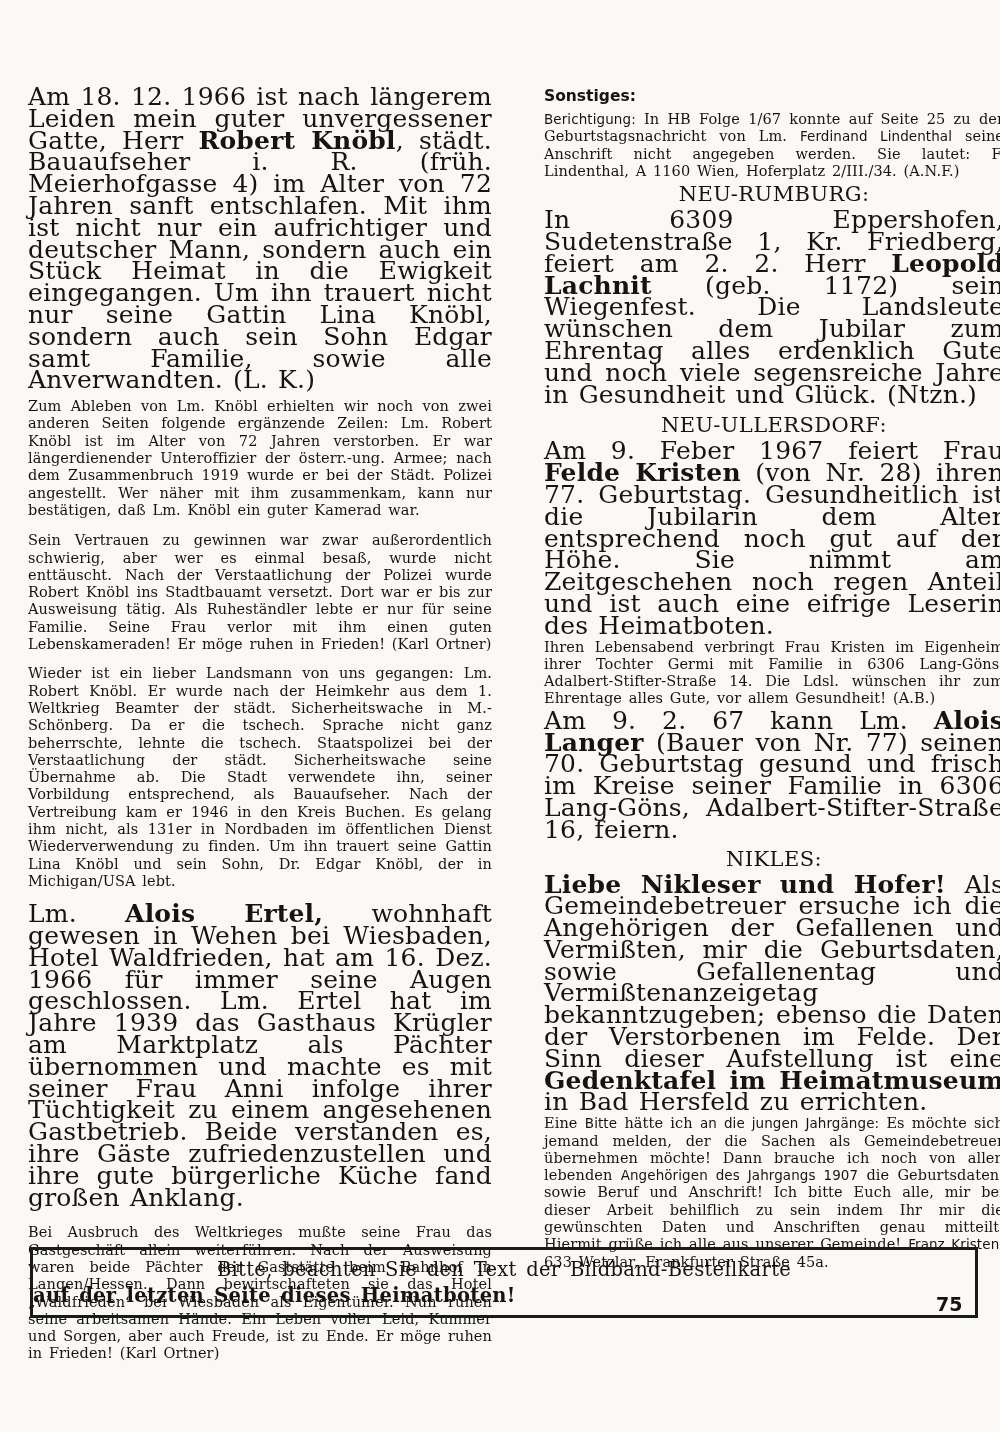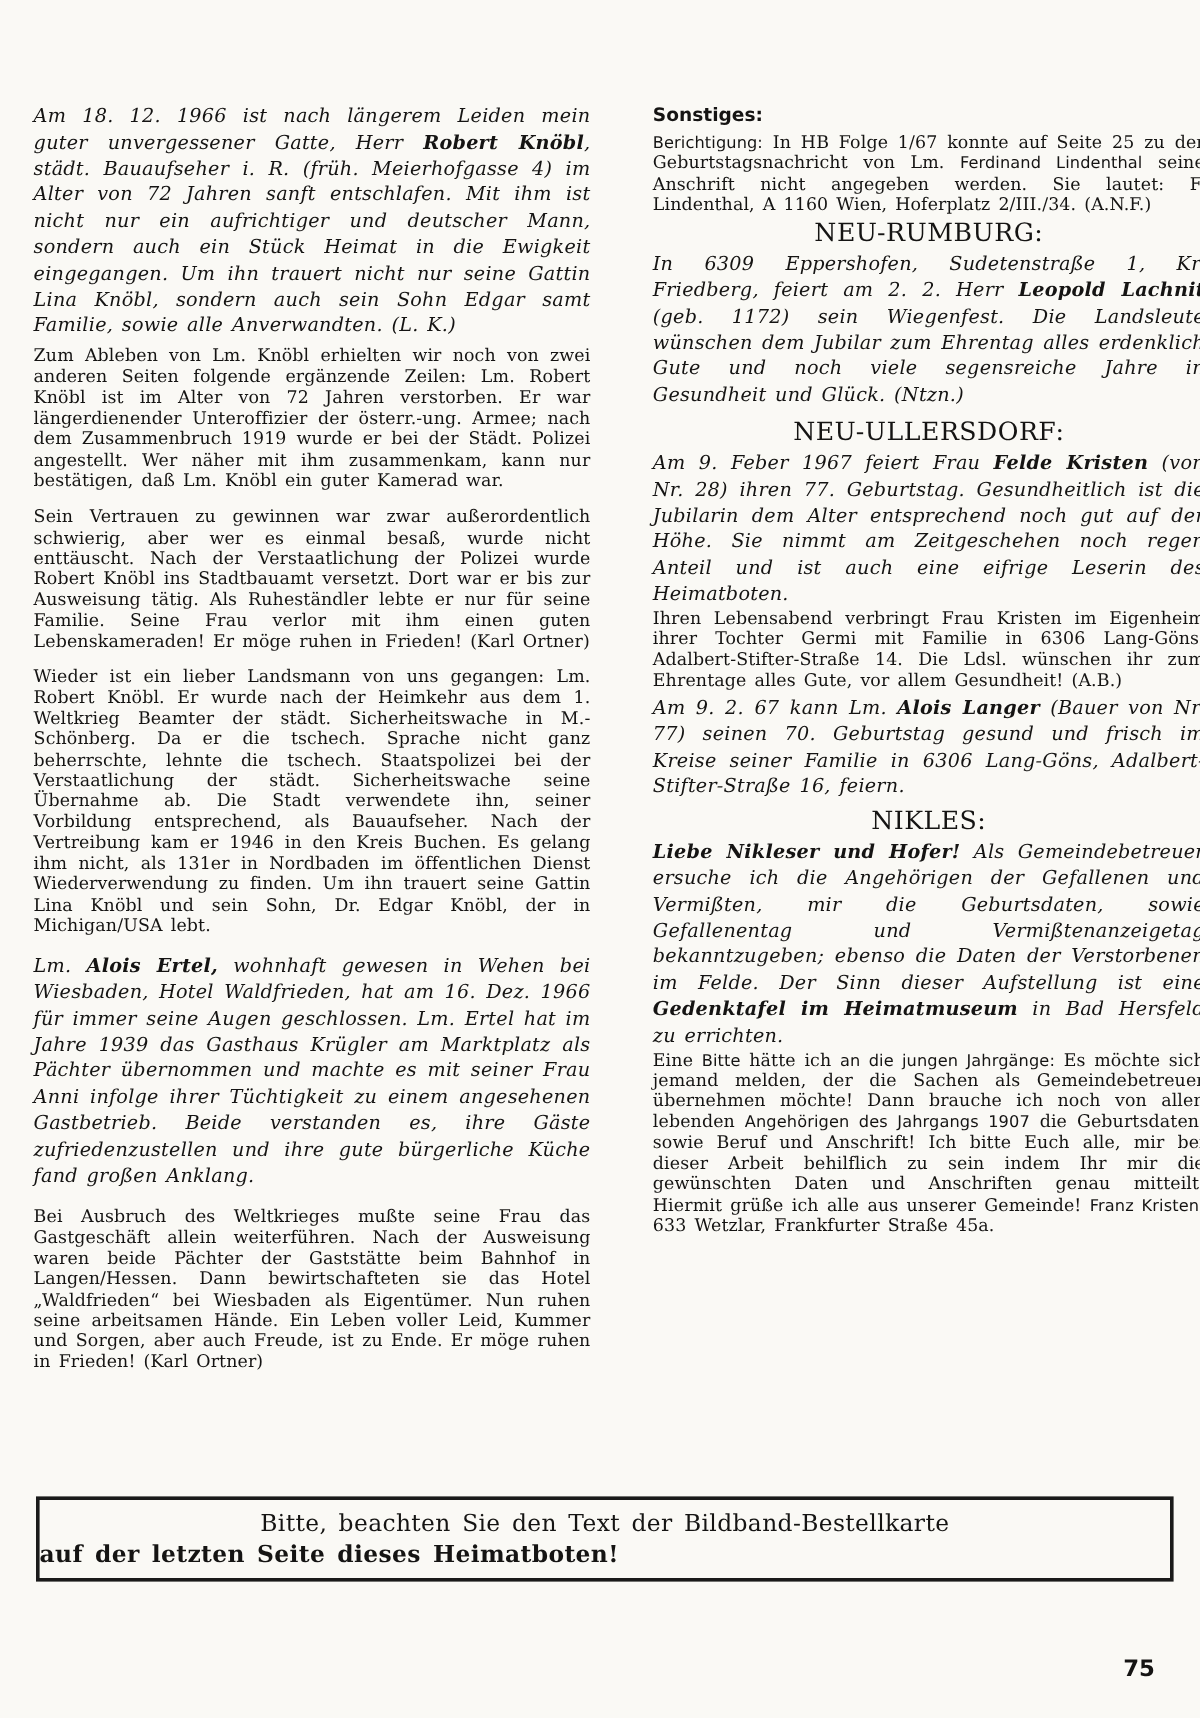--- a/index.html
+++ b/index.html
@@ -10,21 +10,21 @@
     font-family:"DejaVu Serif", serif;
     position:relative;
     overflow:hidden;
   }
   .col { position:absolute; }
   #col-left  { left:28px;  top:86px; width:464px; }
   #col-right { left:544px; top:88px; width:460px; }
 
   p { margin:0; text-align:justify; }
 
-  .big   { font-size:16px; line-height:21.8px; letter-spacing:0.2px; word-spacing:2px;font-style:italic; }
+  .big   { font-size:25px; line-height:21.8px; letter-spacing:0.2px; word-spacing:2px; }
   .small { font-size:14.5px; line-height:17.3px; letter-spacing:0.1px; word-spacing:2px; font-weight:500; }
 
   .big b { font-weight:bold; }
   .sb {  
     font-family:"DejaVu Sans", sans-serif;
     font-weight:normal;
     font-size:0.93em;
   }
 
   .sect-head {
@@ -65,21 +65,21 @@
   #notice-box .n1 {
     font-size:19.5px; line-height:26px; text-align:center;
     letter-spacing:0.3px; word-spacing:3px;
   }
   #notice-box .n2 {
     font-size:19.5px; line-height:26px; 
     font-weight:bold; letter-spacing:0.3px; word-spacing:3px;
   }
   #page-num {
     position:absolute;
-    left:936px; top:1380px;
+    left:936px; top:1293px;
     font-family:"DejaVu Sans", sans-serif;
     font-weight:bold;
     font-size:19px;
   }
 </style>
 </head>
 <body>
 
 <div>
 

